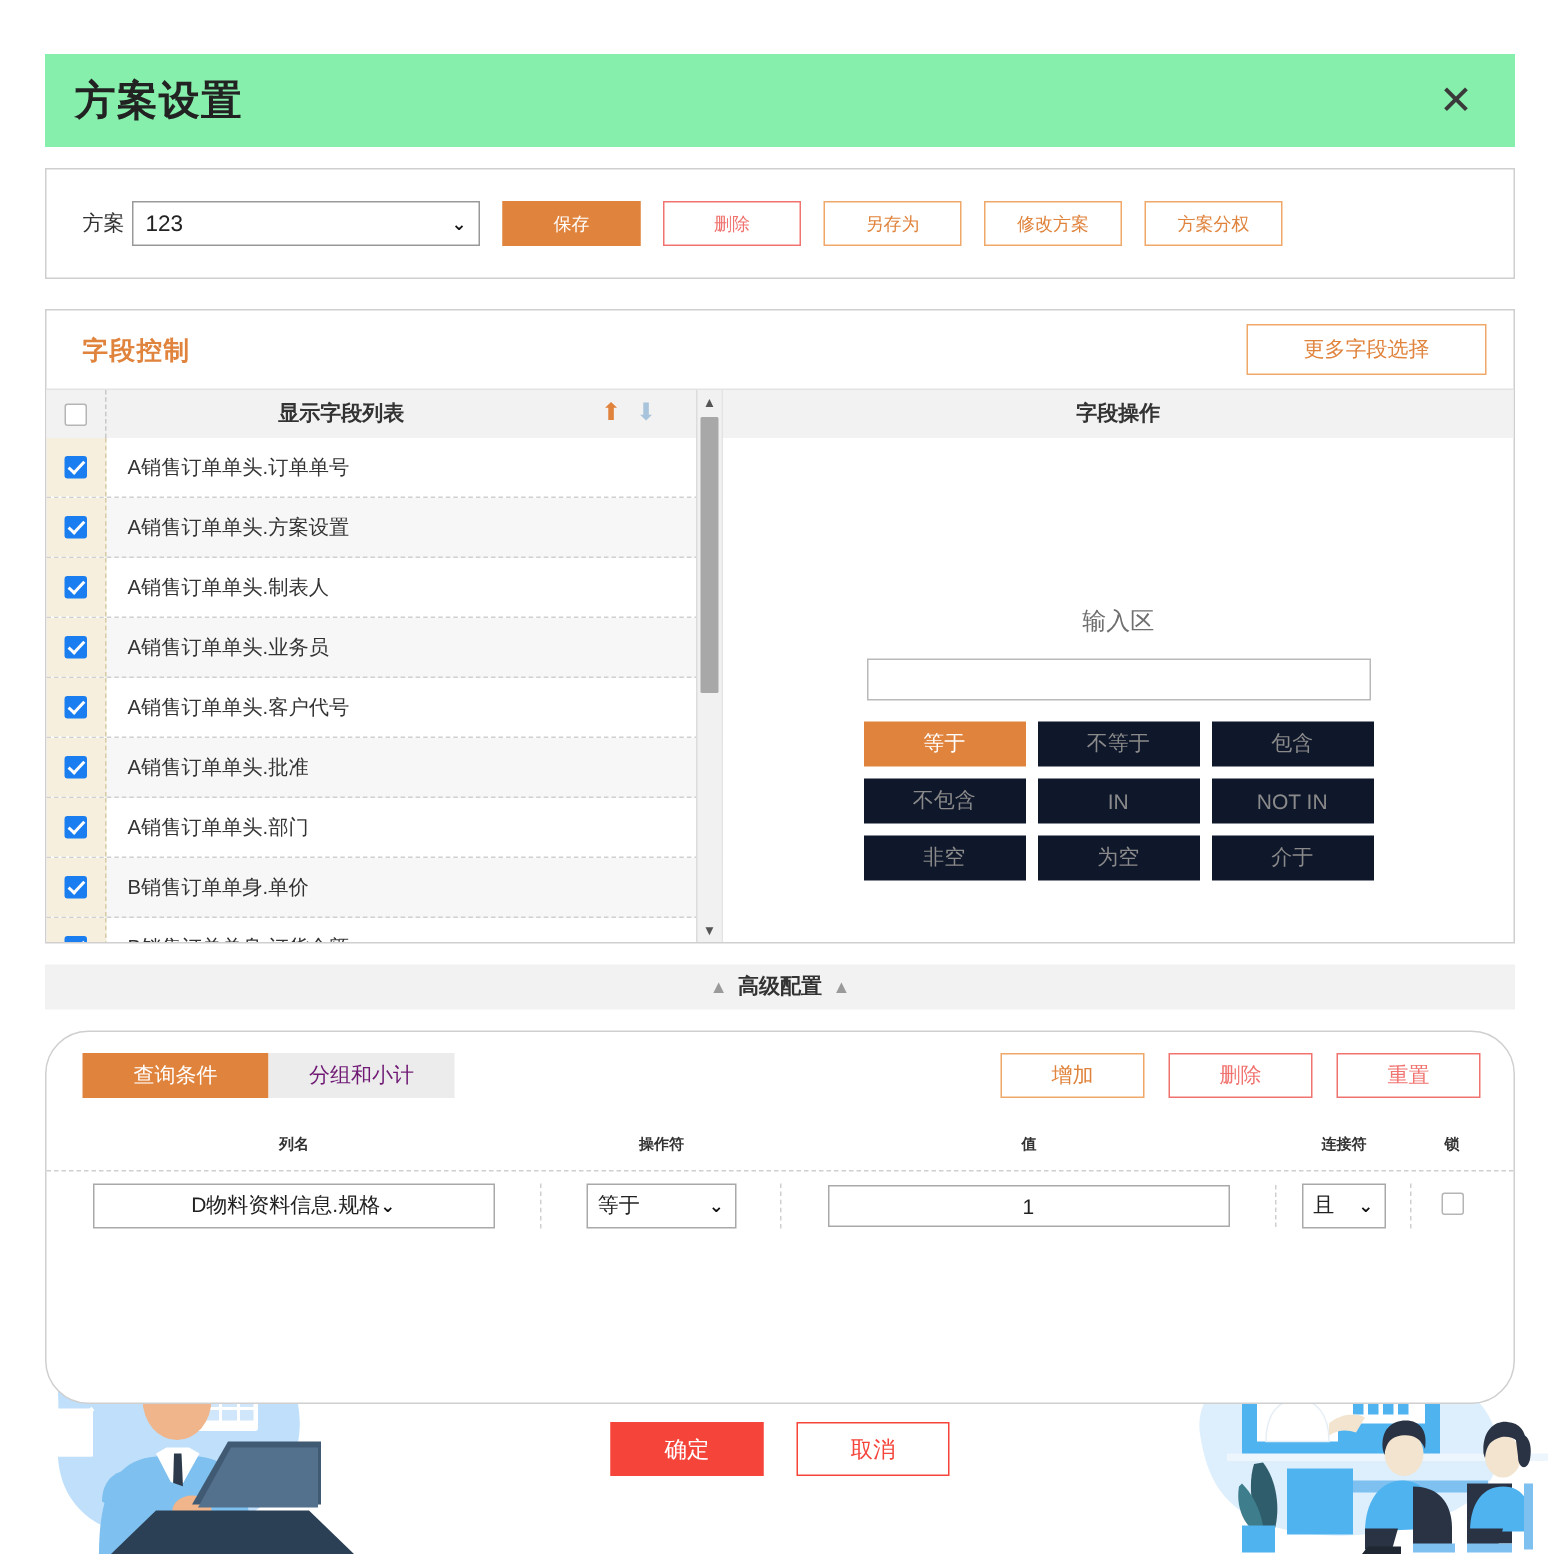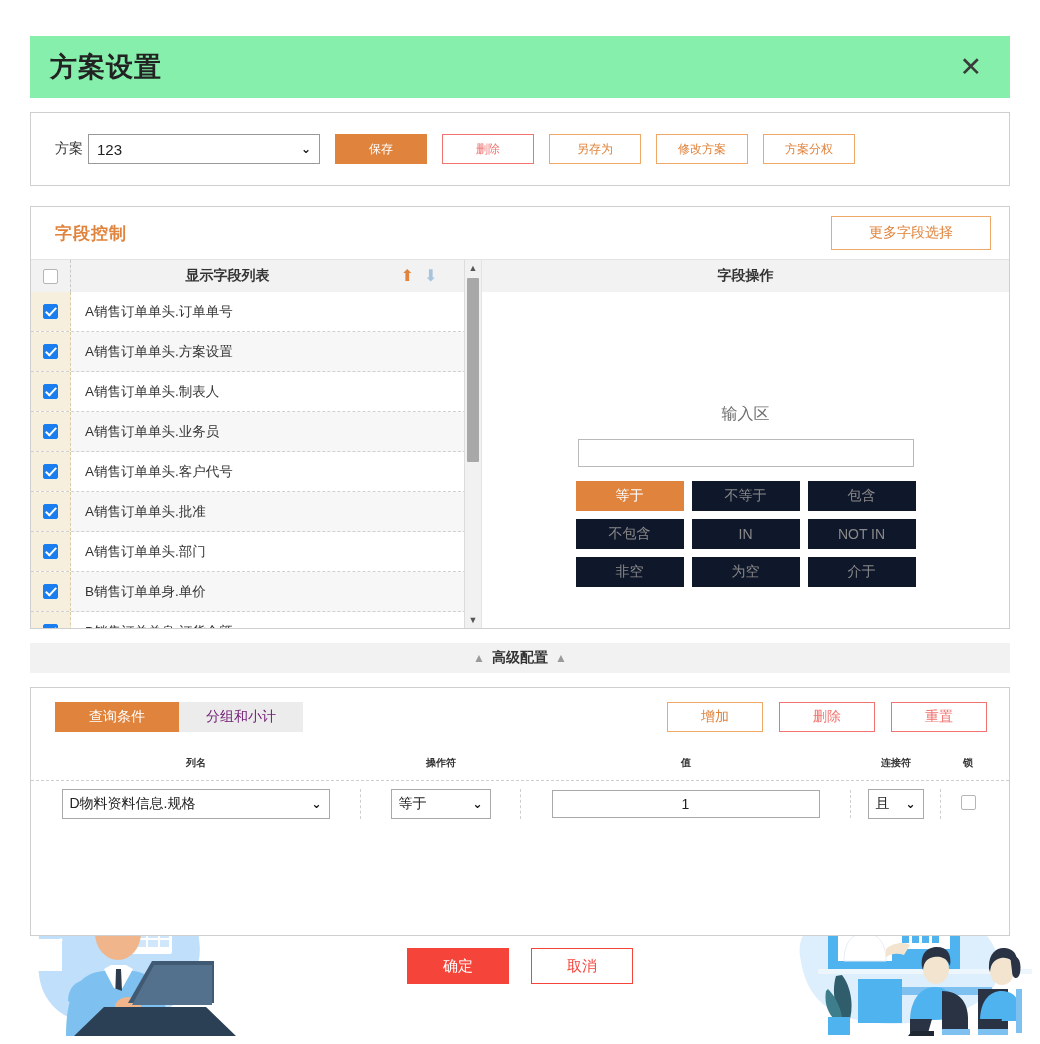--- a/index.html
+++ b/index.html
@@ -144,21 +144,21 @@
 
   
   .adv-bar{
     margin-top:14px;height:30px;background:#f2f2f2;
     display:flex;align-items:center;justify-content:center;gap:7px;
     font-size:14px;color:#333;font-weight:bold;cursor:pointer;
   }
   .adv-bar .tri{color:#9a9a9a;font-size:12px;}
 
   
-  .cond-panel{margin-top:14px;padding-bottom:0;}
+  .cond-panel{margin-top:14px;padding-bottom:0;border-radius:29px;}
   .cond-head{
     height:58px;display:flex;align-items:center;justify-content:space-between;
     padding:0 22px 0 24px;box-sizing:border-box;
   }
   .tabs{display:flex;}
   .tab{
     height:30px;min-width:104px;display:flex;align-items:center;
     justify-content:center;font-size:14px;cursor:pointer;padding:0 10px;
   }
   .tab.active{background:#e0833c;color:#fff;}
@@ -189,21 +189,21 @@
   }
   .ct-head .c-name,.ct-head .c-op,.ct-head .c-val,.ct-head .c-conn{
     box-sizing:border-box;
   }
 
   .sel{
     height:30px;border:1px solid #a9a9a9;background:#fff;box-sizing:border-box;
     display:inline-flex;align-items:center;justify-content:space-between;
     padding:0 7px;font-size:14px;color:#222;cursor:pointer;
   }
-  .sel-name{width:268px;}
+  .sel-name{width:268px;justify-content:center;}
   .sel-op{width:100px;}
   .sel-conn{width:56px;}
   .inp-val{
     width:268px;height:28px;border:1px solid #a9a9a9;background:#fff;
     box-sizing:border-box;text-align:center;font-size:14px;color:#222;
     font-family:inherit;
   }
 
   .spacer{height:108px;}
 

